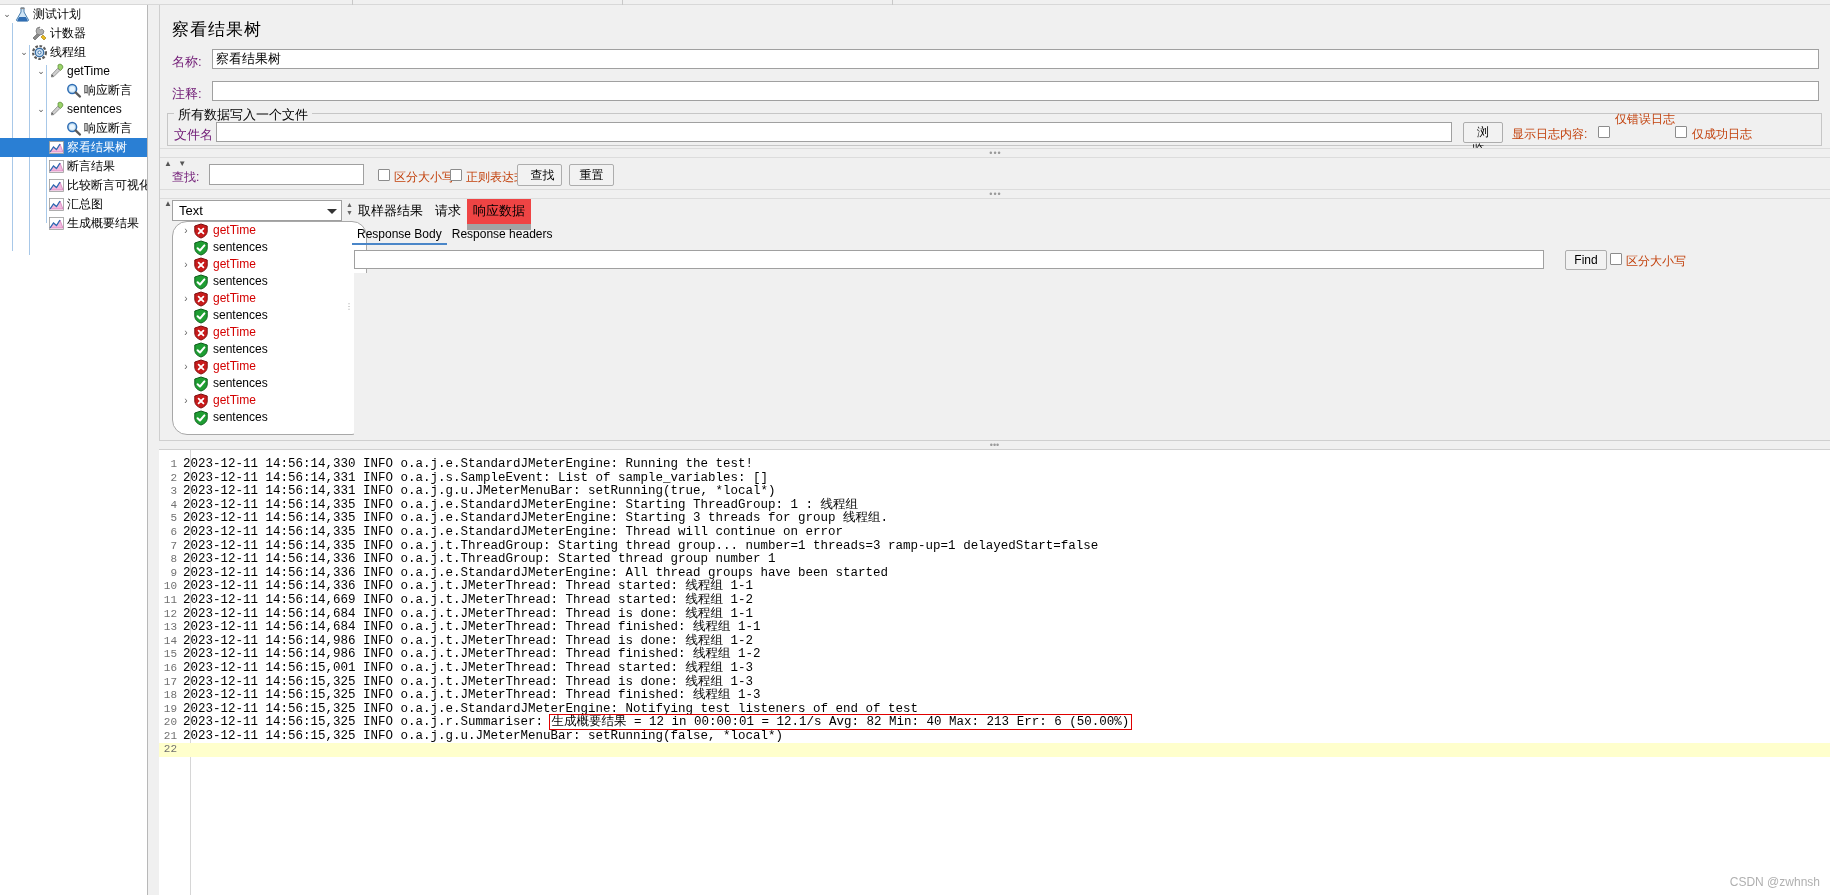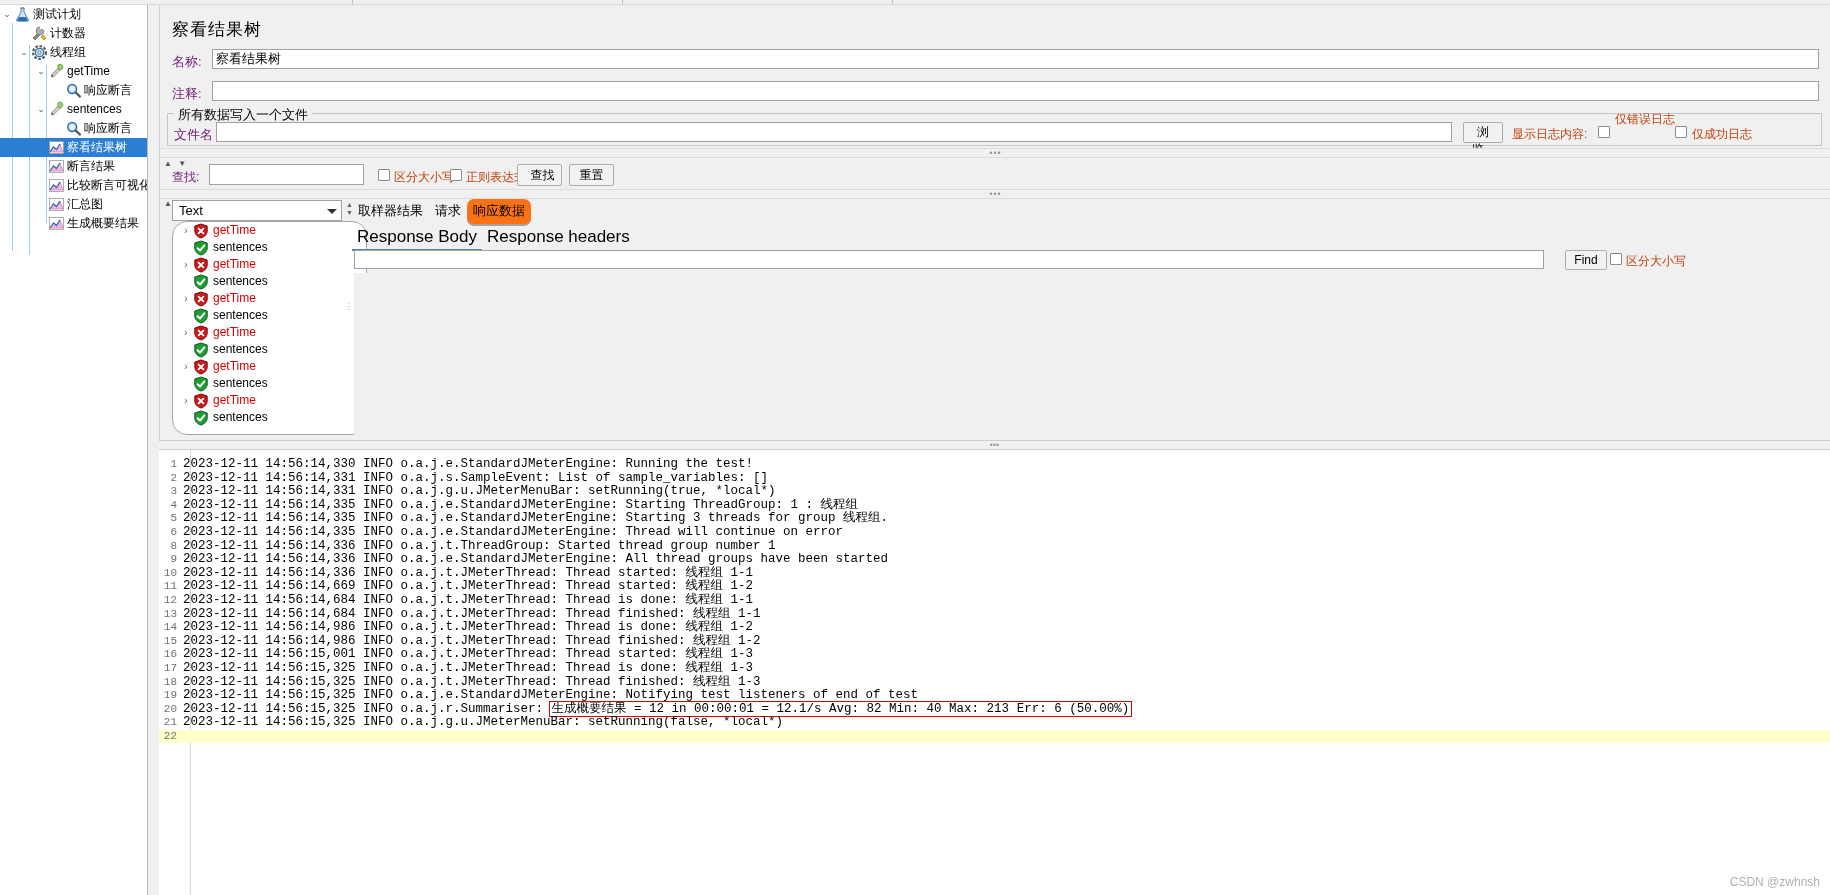--- a/index.html
+++ b/index.html
@@ -127,22 +127,22 @@
   .res-label { vertical-align: middle; }
   .res-label.err { color: #d40000; }
   .res-label.ok { color: #000; }
 
   
   .tabbar { position: absolute; }
   .tab {
     display: inline-block; font-size: 13px; color: #000;
     padding: 3px 6px 4px 6px; cursor: pointer;
   }
-  .tab.active { border-bottom: 2px solid #a3a3a3; background: #f97316; border-radius: 7px; }
-  .tab2 { display:inline-block; font-size: 17px; color:#000; padding: 2px 5px; cursor: pointer;}
+  .tab.active { border-bottom: 6px solid #a3a3a3; background: #ef4444; }
+  .tab2 { display:inline-block; font-size: 12px; color:#000; padding: 2px 5px; cursor: pointer;}
   .tab2.active { border-bottom: 2px solid #4a86c8; }
 
   .findbar-input {
     position: absolute; background: #ffffff; border: 1px solid #a0a0a0;
     height: 19px;
   }
 
   
   .vhandle {
     position: absolute; width: 5px; color: #999; font-size: 8px;
@@ -403,20 +403,21 @@
     <div class="log-updown">▲ ▼</div>
     <div class="log-scroll">
       <div class="log-gutterline"></div>
       <div class="log-lines" id="log-root">
           <div class="log-line"><span class="log-num">1</span><span class="log-text">2023-12-11 14:56:14,330 INFO o.a.j.e.StandardJMeterEngine: Running the test!</span></div>
           <div class="log-line"><span class="log-num">2</span><span class="log-text">2023-12-11 14:56:14,331 INFO o.a.j.s.SampleEvent: List of sample_variables: []</span></div>
           <div class="log-line"><span class="log-num">3</span><span class="log-text">2023-12-11 14:56:14,331 INFO o.a.j.g.u.JMeterMenuBar: setRunning(true, *local*)</span></div>
           <div class="log-line"><span class="log-num">4</span><span class="log-text">2023-12-11 14:56:14,335 INFO o.a.j.e.StandardJMeterEngine: Starting ThreadGroup: 1 : 线程组</span></div>
           <div class="log-line"><span class="log-num">5</span><span class="log-text">2023-12-11 14:56:14,335 INFO o.a.j.e.StandardJMeterEngine: Starting 3 threads for group 线程组.</span></div>
           <div class="log-line"><span class="log-num">6</span><span class="log-text">2023-12-11 14:56:14,335 INFO o.a.j.e.StandardJMeterEngine: Thread will continue on error</span></div>
+          <div class="log-line"><span class="log-num">7</span><span class="log-text">2023-12-11 14:56:14,335 INFO o.a.j.t.ThreadGroup: Starting thread group... number=1 threads=3 ramp-up=1 delayedStart=false</span></div>
           <div class="log-line"><span class="log-num">8</span><span class="log-text">2023-12-11 14:56:14,336 INFO o.a.j.t.ThreadGroup: Started thread group number 1</span></div>
           <div class="log-line"><span class="log-num">9</span><span class="log-text">2023-12-11 14:56:14,336 INFO o.a.j.e.StandardJMeterEngine: All thread groups have been started</span></div>
           <div class="log-line"><span class="log-num">10</span><span class="log-text">2023-12-11 14:56:14,336 INFO o.a.j.t.JMeterThread: Thread started: 线程组 1-1</span></div>
           <div class="log-line"><span class="log-num">11</span><span class="log-text">2023-12-11 14:56:14,669 INFO o.a.j.t.JMeterThread: Thread started: 线程组 1-2</span></div>
           <div class="log-line"><span class="log-num">12</span><span class="log-text">2023-12-11 14:56:14,684 INFO o.a.j.t.JMeterThread: Thread is done: 线程组 1-1</span></div>
           <div class="log-line"><span class="log-num">13</span><span class="log-text">2023-12-11 14:56:14,684 INFO o.a.j.t.JMeterThread: Thread finished: 线程组 1-1</span></div>
           <div class="log-line"><span class="log-num">14</span><span class="log-text">2023-12-11 14:56:14,986 INFO o.a.j.t.JMeterThread: Thread is done: 线程组 1-2</span></div>
           <div class="log-line"><span class="log-num">15</span><span class="log-text">2023-12-11 14:56:14,986 INFO o.a.j.t.JMeterThread: Thread finished: 线程组 1-2</span></div>
           <div class="log-line"><span class="log-num">16</span><span class="log-text">2023-12-11 14:56:15,001 INFO o.a.j.t.JMeterThread: Thread started: 线程组 1-3</span></div>
           <div class="log-line"><span class="log-num">17</span><span class="log-text">2023-12-11 14:56:15,325 INFO o.a.j.t.JMeterThread: Thread is done: 线程组 1-3</span></div>

